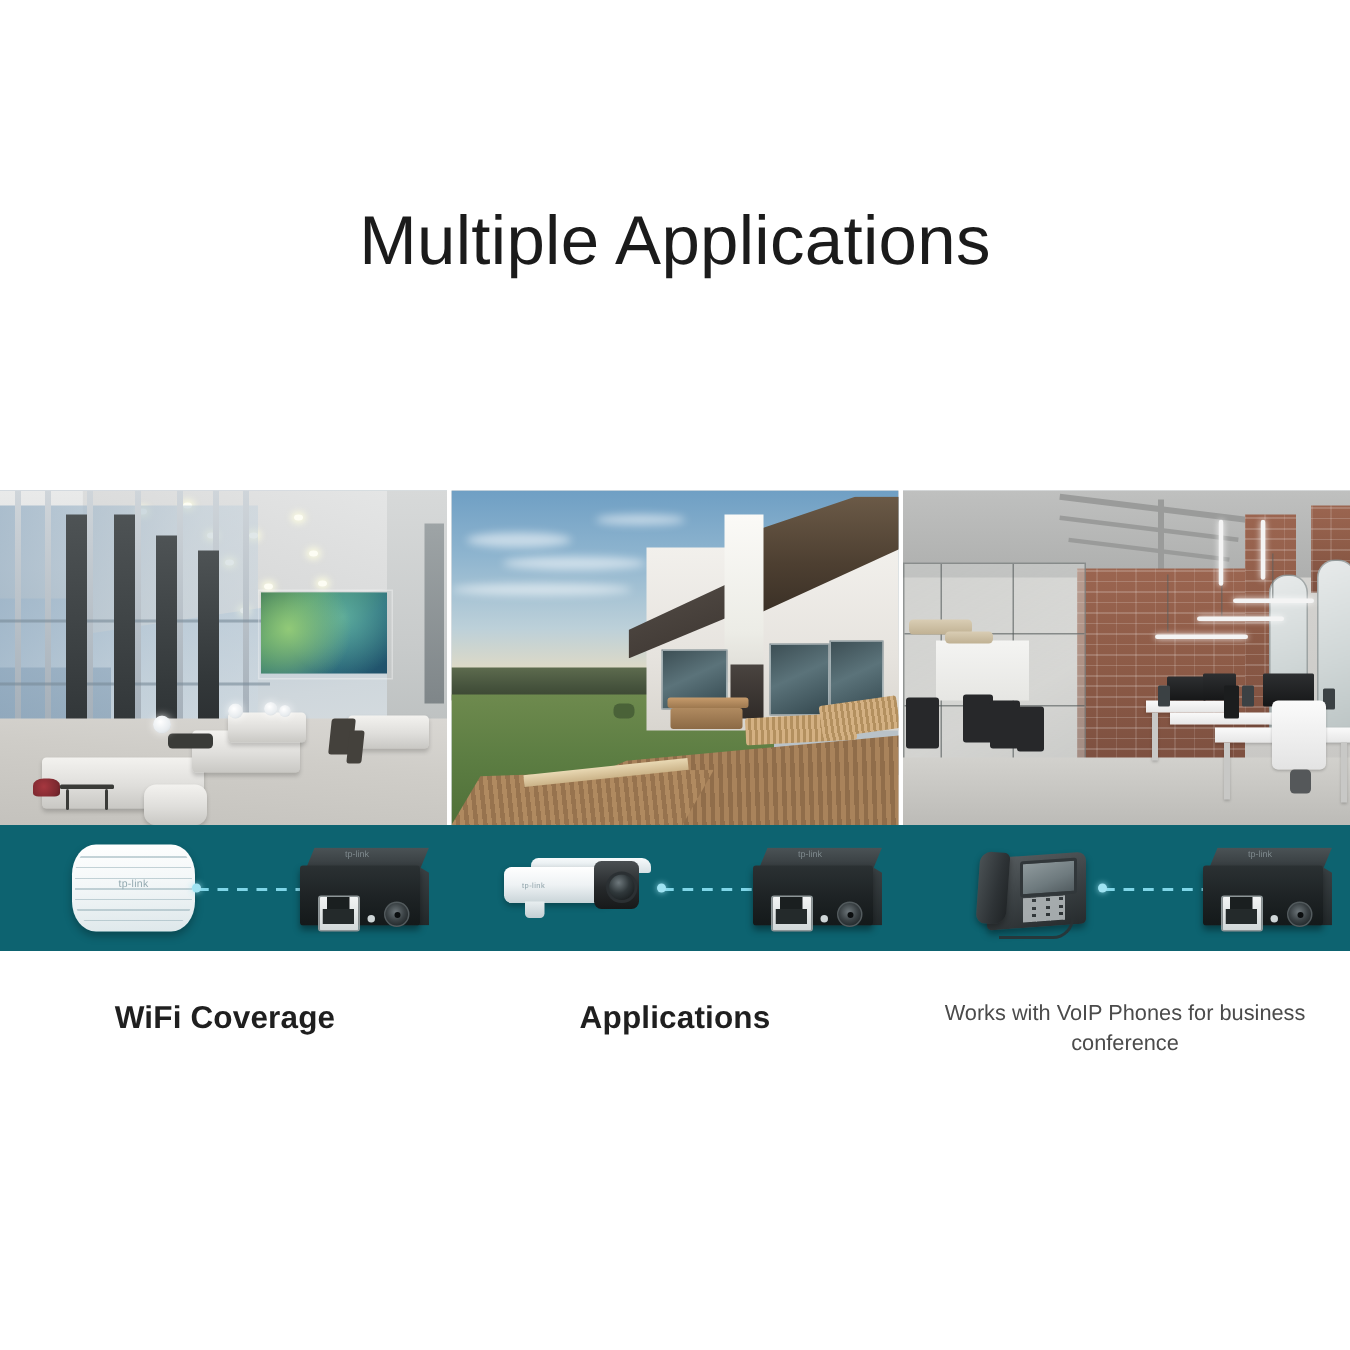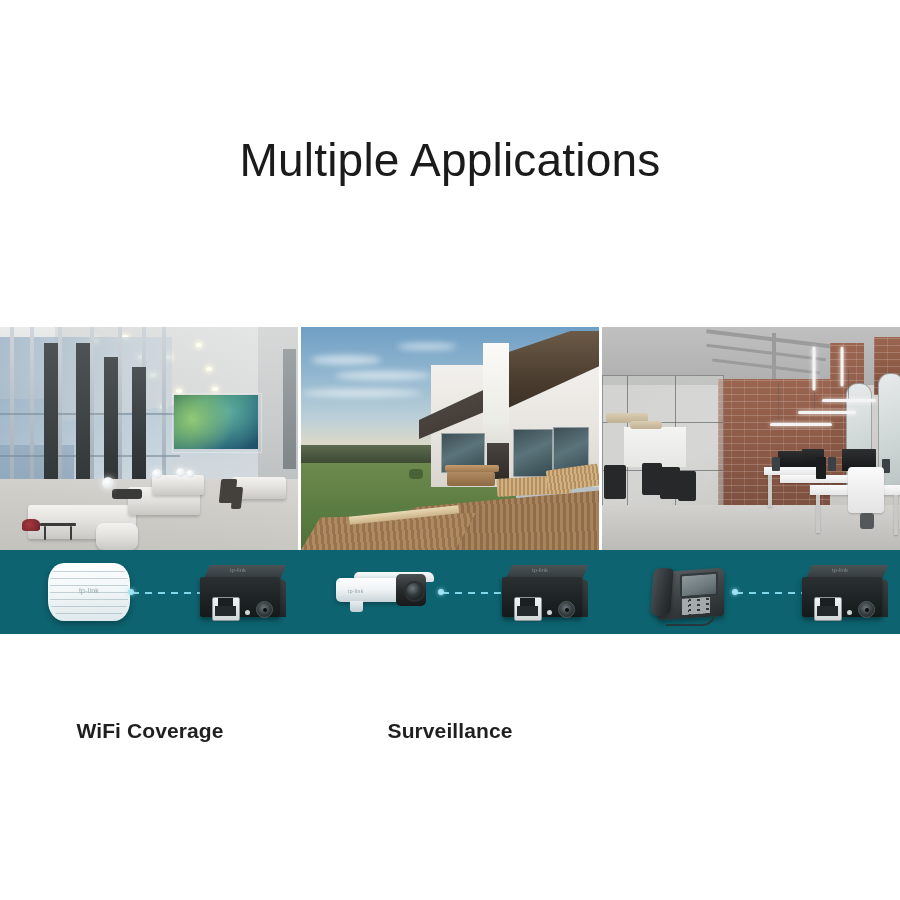--- a/index.html
+++ b/index.html
@@ -446,21 +446,21 @@
   }
   .poe-jack::after {
     content: ""; position: absolute; left: 50%; top: 50%; transform: translate(-50%,-50%);
     width: 4px; height: 4px; border-radius: 50%; background: #0b0e0f;
   }
 
   
   .captions {
     position: absolute;
     left: 0;
-    top: 718px;
+    top: 666px;
     width: 900px;
     display: flex;
   }
   .caption-col {
     width: 300px;
     text-align: center;
     padding: 0 24px;
     box-sizing: border-box;
   }
   .caption-title {
@@ -703,19 +703,20 @@
         <div class="poe-logo">tp-link</div>
       </div>
     </div>
   </div>
 
   <div class="captions">
     <div class="caption-col">
       <div class="caption-title">WiFi Coverage</div>
     </div>
     <div class="caption-col">
-      <div class="caption-title">Surveillance</div>
+      <div class="caption-title">Applications</div>
     </div>
     <div class="caption-col">
+      <div class="caption-desc">Works with VoIP Phones for business conference</div>
     </div>
   </div>
 
 </div>
 
 </body></html>

